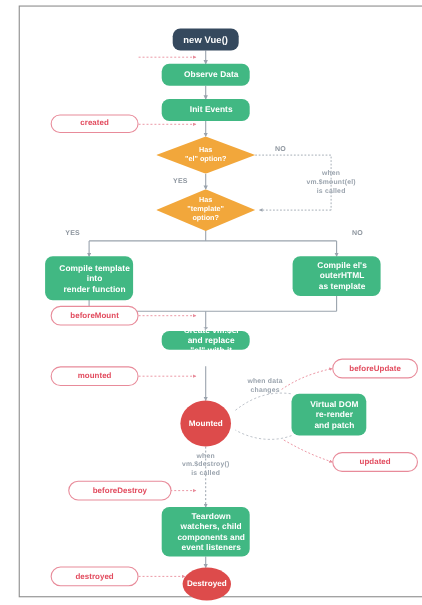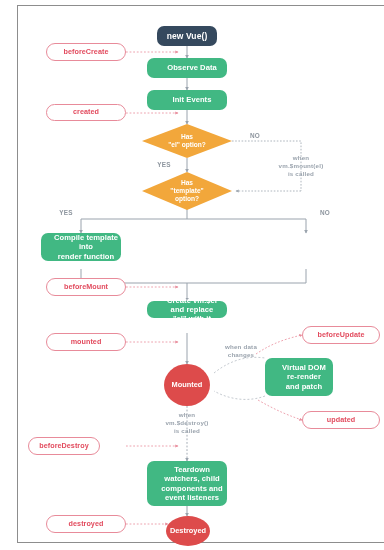--- a/index.html
+++ b/index.html
@@ -196,55 +196,57 @@
 "el" option?</span>
     </div>
 
     <div class="node n-diamond" style="left:124px; top:166px; width:90px; height:38px;">
       <span class="dia-shape"></span>
       <span class="dia-text">Has
 "template"
 option?</span>
     </div>
 
-    <div class="node n-green" style="left:23px; top:227px; width:80px; height:28px;">Compile template
+    <div class="node n-green" style="left:23px; top:227px; width:80px; height:40px;">Compile template
 into
 render function</div>
 
+    <div class="node n-green" style="left:248px; top:227px; width:80px; height:36px;">Compile el's
+outerHTML
+as template</div>
 
     <div class="node n-green" style="left:129px; top:295px; width:80px; height:17px;">Create vm.$el
 and replace
 "el" with it</div>
 
     <div class="node n-circle" style="left:146px; top:358px; width:46px; height:42px;">Mounted</div>
 
     <div class="node n-green" style="left:247px; top:352px; width:68px; height:38px;">Virtual DOM
 re-render
 and patch</div>
 
     <div class="node n-green" style="left:129px; top:455px; width:80px; height:45px;">Teardown
 watchers, child
 components and
 event listeners</div>
 
     <div class="node n-circle" style="left:148px; top:510px; width:44px; height:30px;">Destroyed</div>
 
-    <div class="node n-hook" style="left:28px; top:37px; width:80px; height:18px;">beforeCreate</div>
 
     <div class="node n-hook" style="left:28px; top:98px; width:80px; height:17px;">created</div>
 
     <div class="node n-hook" style="left:28px; top:272px; width:80px; height:18px;">beforeMount</div>
 
     <div class="node n-hook" style="left:28px; top:327px; width:80px; height:18px;">mounted</div>
 
     <div class="node n-hook" style="left:284px; top:320px; width:78px; height:18px;">beforeUpdate</div>
 
     <div class="node n-hook" style="left:284px; top:405px; width:78px; height:18px;">updated</div>
 
-    <div class="node n-hook" style="left:10px; top:431px; width:72px; height:18px;">beforeDestroy</div>
+    <div class="node n-hook" style="left:44px; top:431px; width:94px; height:18px;">beforeDestroy</div>
 
     <div class="node n-hook" style="left:28px; top:509px; width:80px; height:18px;">destroyed</div>
 
     <div class="label branch" style="left:226px; top:126px; width:22px;">NO</div>
 
     <div class="label branch" style="left:134px; top:155px; width:24px;">YES</div>
 
     <div class="label" style="left:245px; top:148px; width:76px;">when
 vm.$mount(el)
 is called</div>

